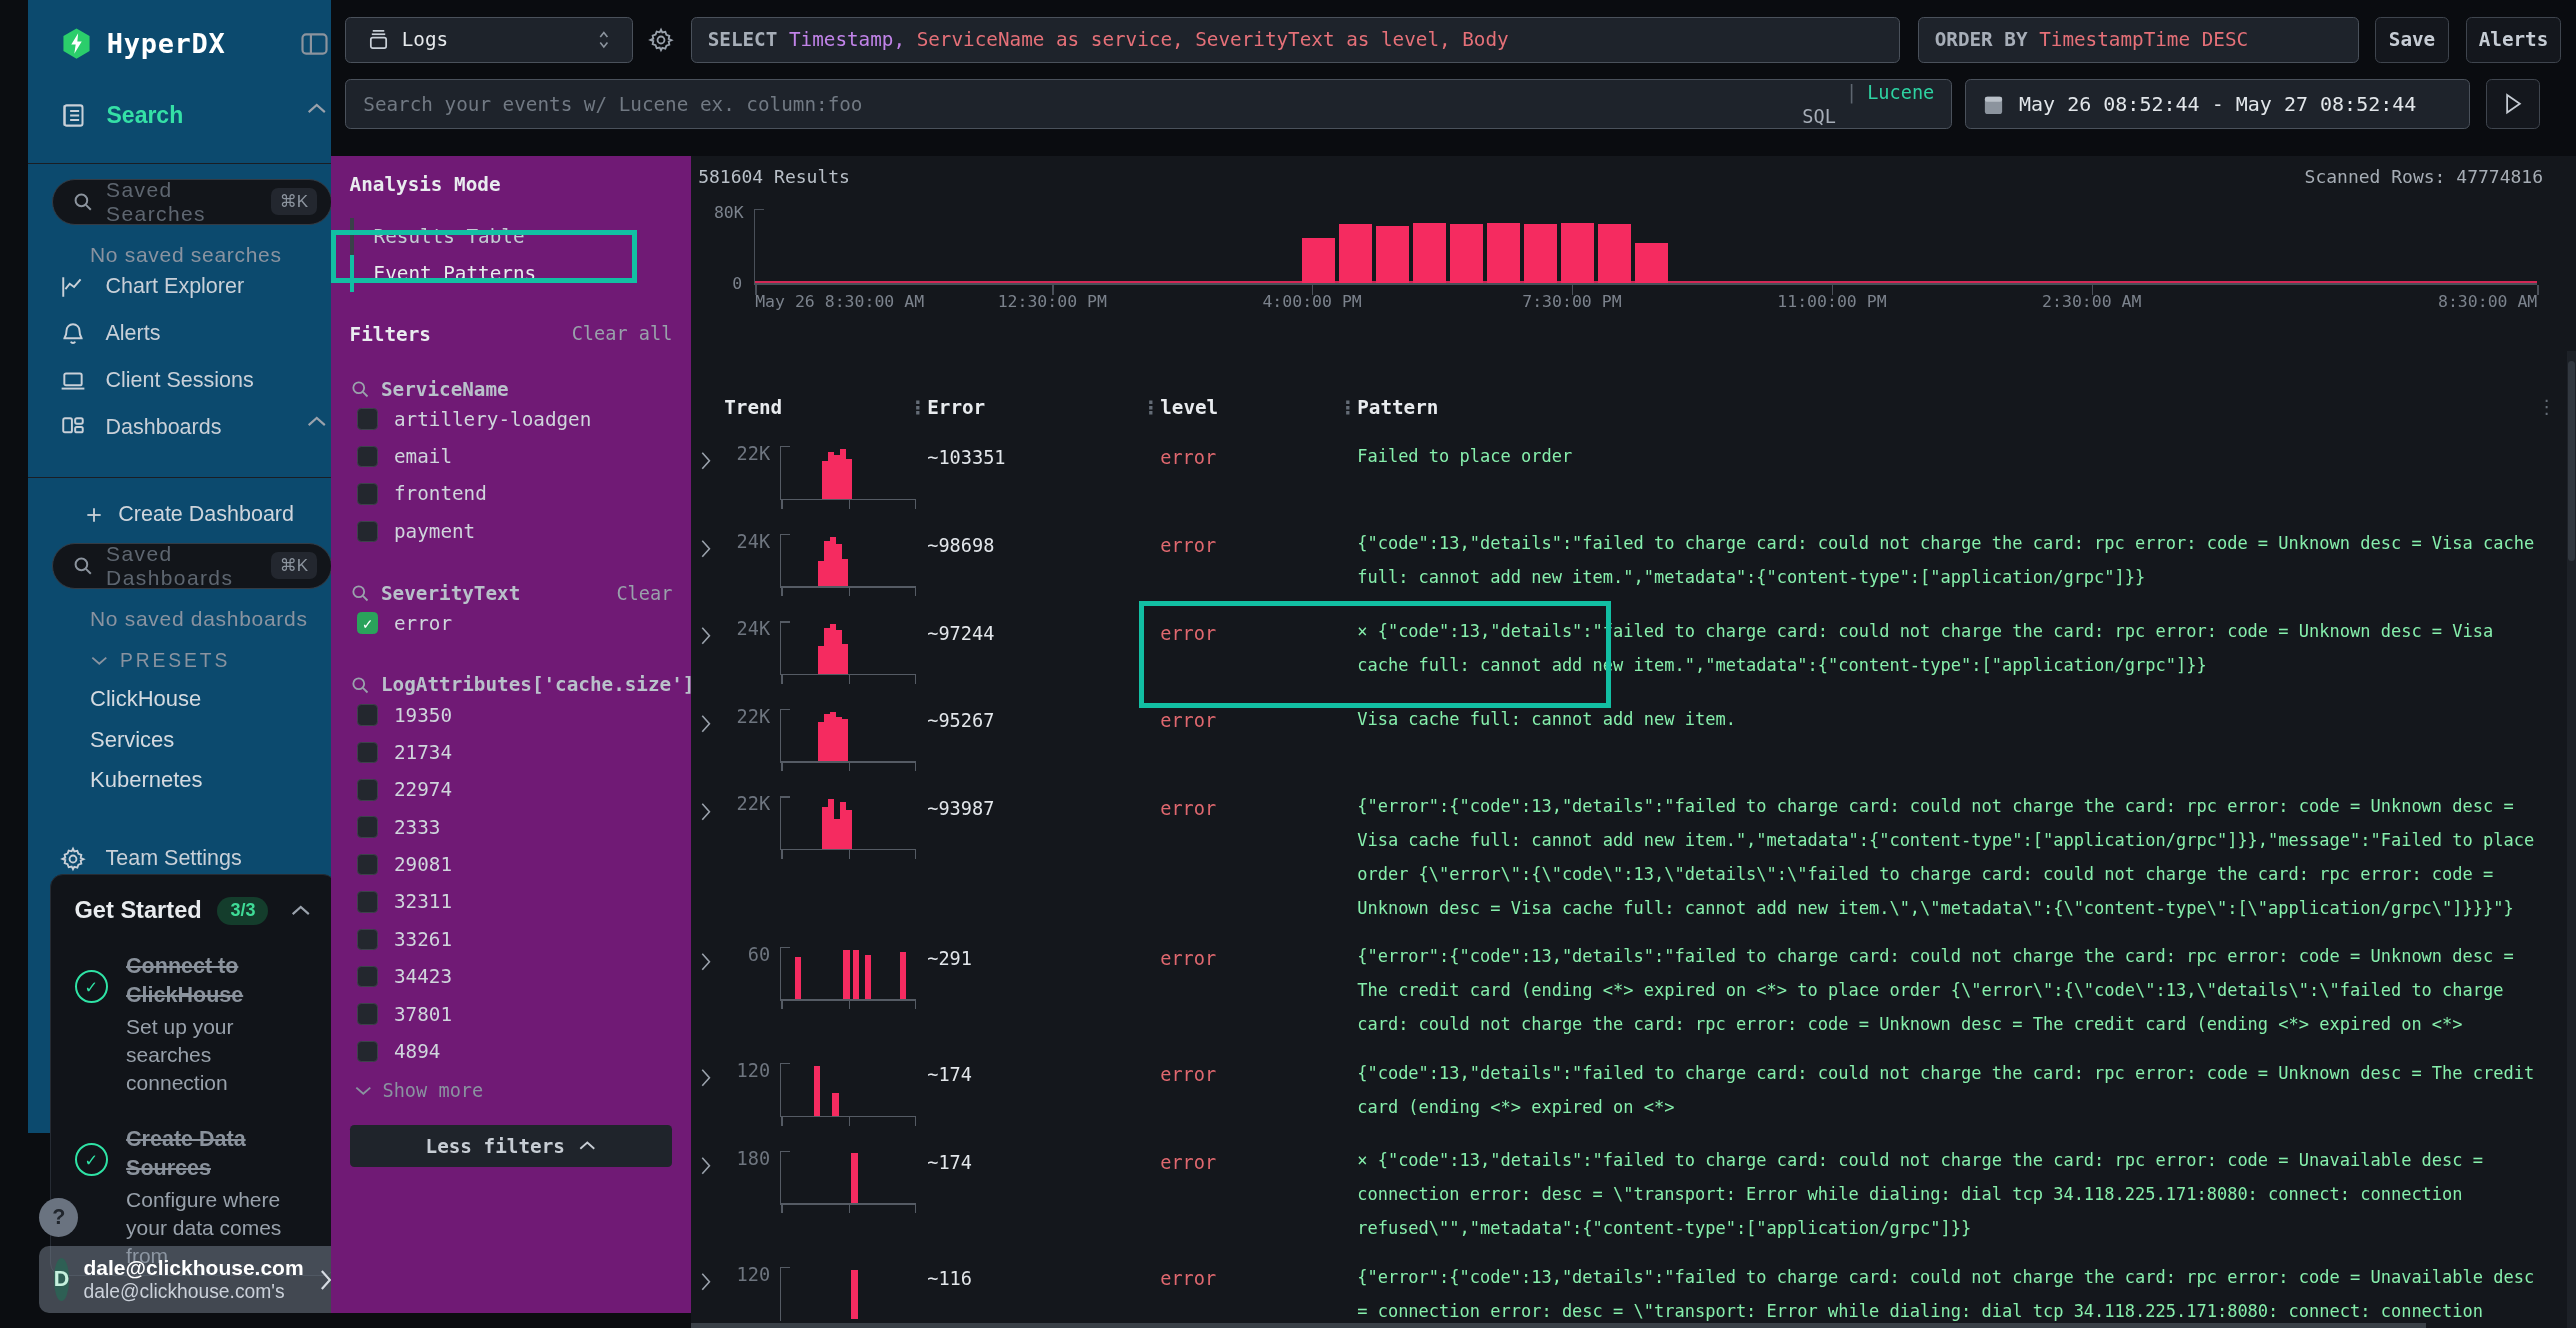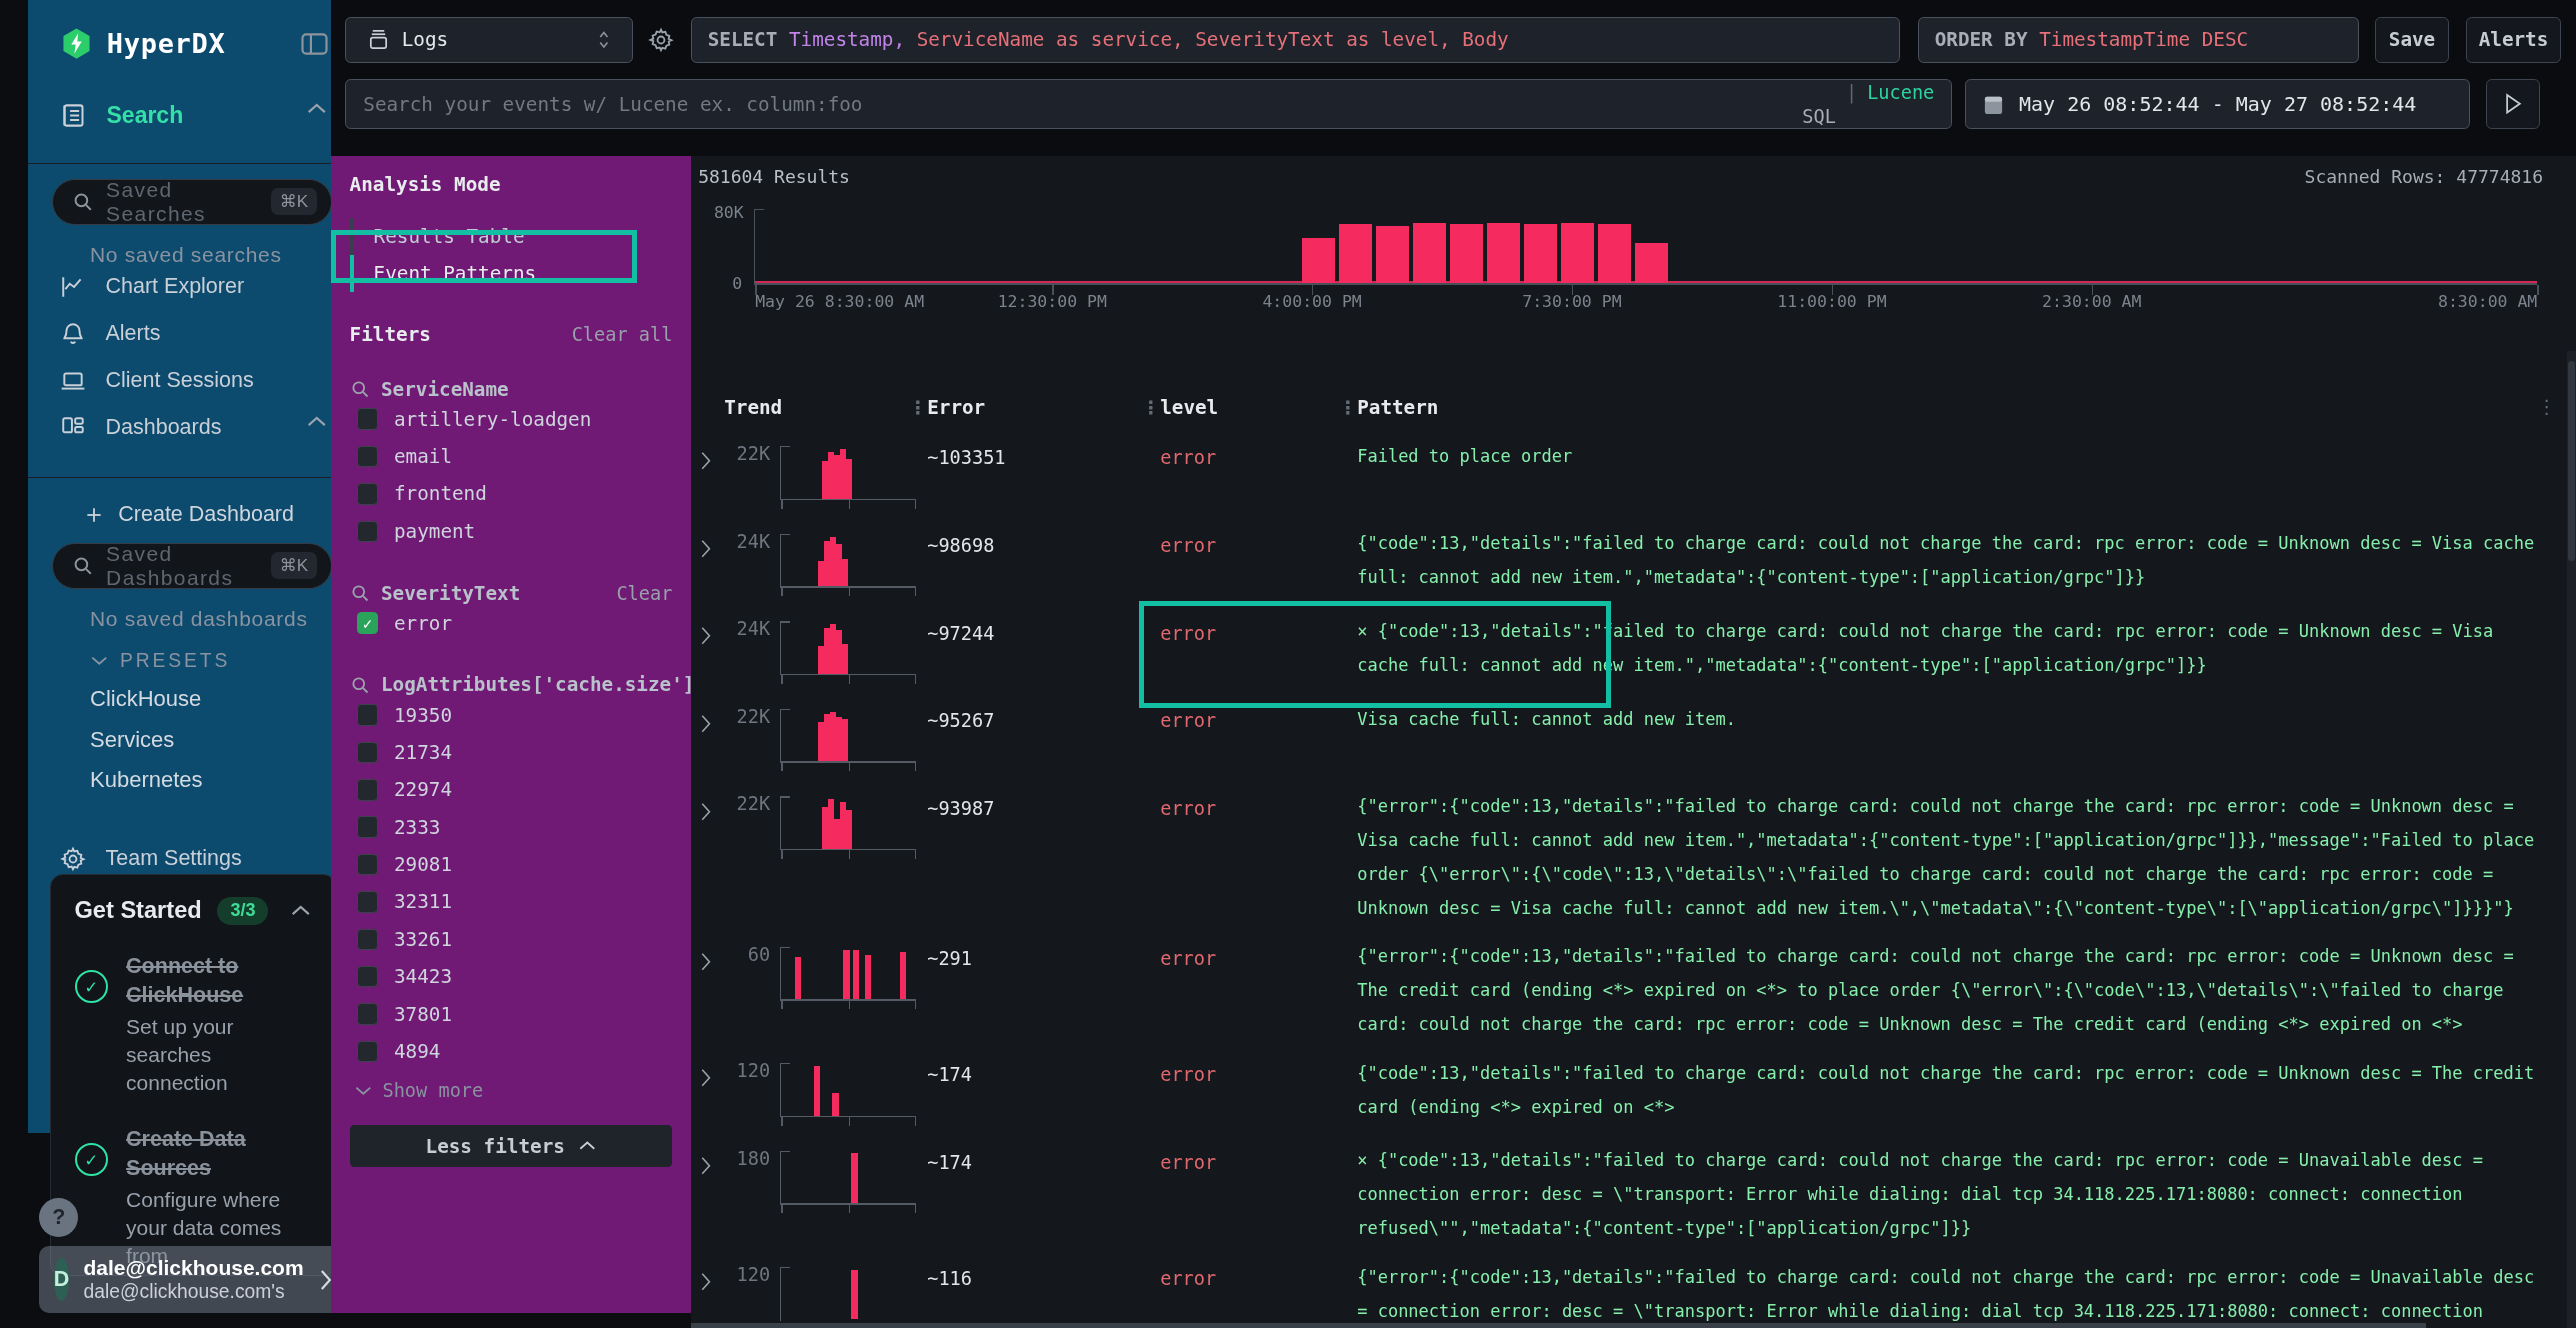--- a/index.html
+++ b/index.html
@@ -93,21 +93,21 @@
   .play-btn { left:2155px; width:54px; top:0; height:50px; background:#14171D; border:1.4px solid #3F454E;
               border-radius:5.7px; position:absolute; display:flex; align-items:center; justify-content:center; color:#C6CCD4; }
 
   
   .filters-panel { position:absolute; left:331px; top:156px; width:360px; bottom:15px; background:#701a75; padding:17px 18.6px 0 18.6px; }
   .fp-heading { font-weight:bold; font-size:19.3px; color:#E9ECEF; }
   .mode-list { margin-top:21.5px; }
   .mode-item { height:37px; display:flex; align-items:center; padding-left:20px; font-size:19.3px;
                color:#C3CAD2; border-left:4.3px solid #3A4049; }
   .mode-item.active { color:#E8EBEE; border-left-color:#12BFA3; }
-  .filters-row { display:flex; align-items:center; margin-top:31.5px;gap:44px; }
+  .filters-row { display:flex; align-items:flex-start; margin-top:31.5px;gap:44px; }
   .clear-all { margin-left:auto; color:#99A1AB; font-size:18.6px; }
   .fgroup { margin-top:31.5px; }
   .fgroup-head { display:flex; align-items:center; gap:11.4px; color:#9AA2AC; }
   .fgroup-name { font-weight:bold; font-size:19.3px; color:#B9C1CA; }
   .fgroup-clear { margin-left:auto; color:#99A1AB; font-size:18.6px; }
   .fopt { display:flex; align-items:center; gap:15.7px; padding:7.2px 0 7.2px 7.2px; font-size:19.3px; color:#CFD5DC; }
   .cbox { width:21.5px; height:21.5px; border-radius:4.3px; background:#23272E; border:1.4px solid #3C424A;
           display:flex; align-items:center; justify-content:center; }
   .cbox .tick { display:none; color:#FFFFFF; font-size:15.7px; font-weight:bold; }
   .cbox.checked { background:#2AA35B; border-color:#2AA35B; }

